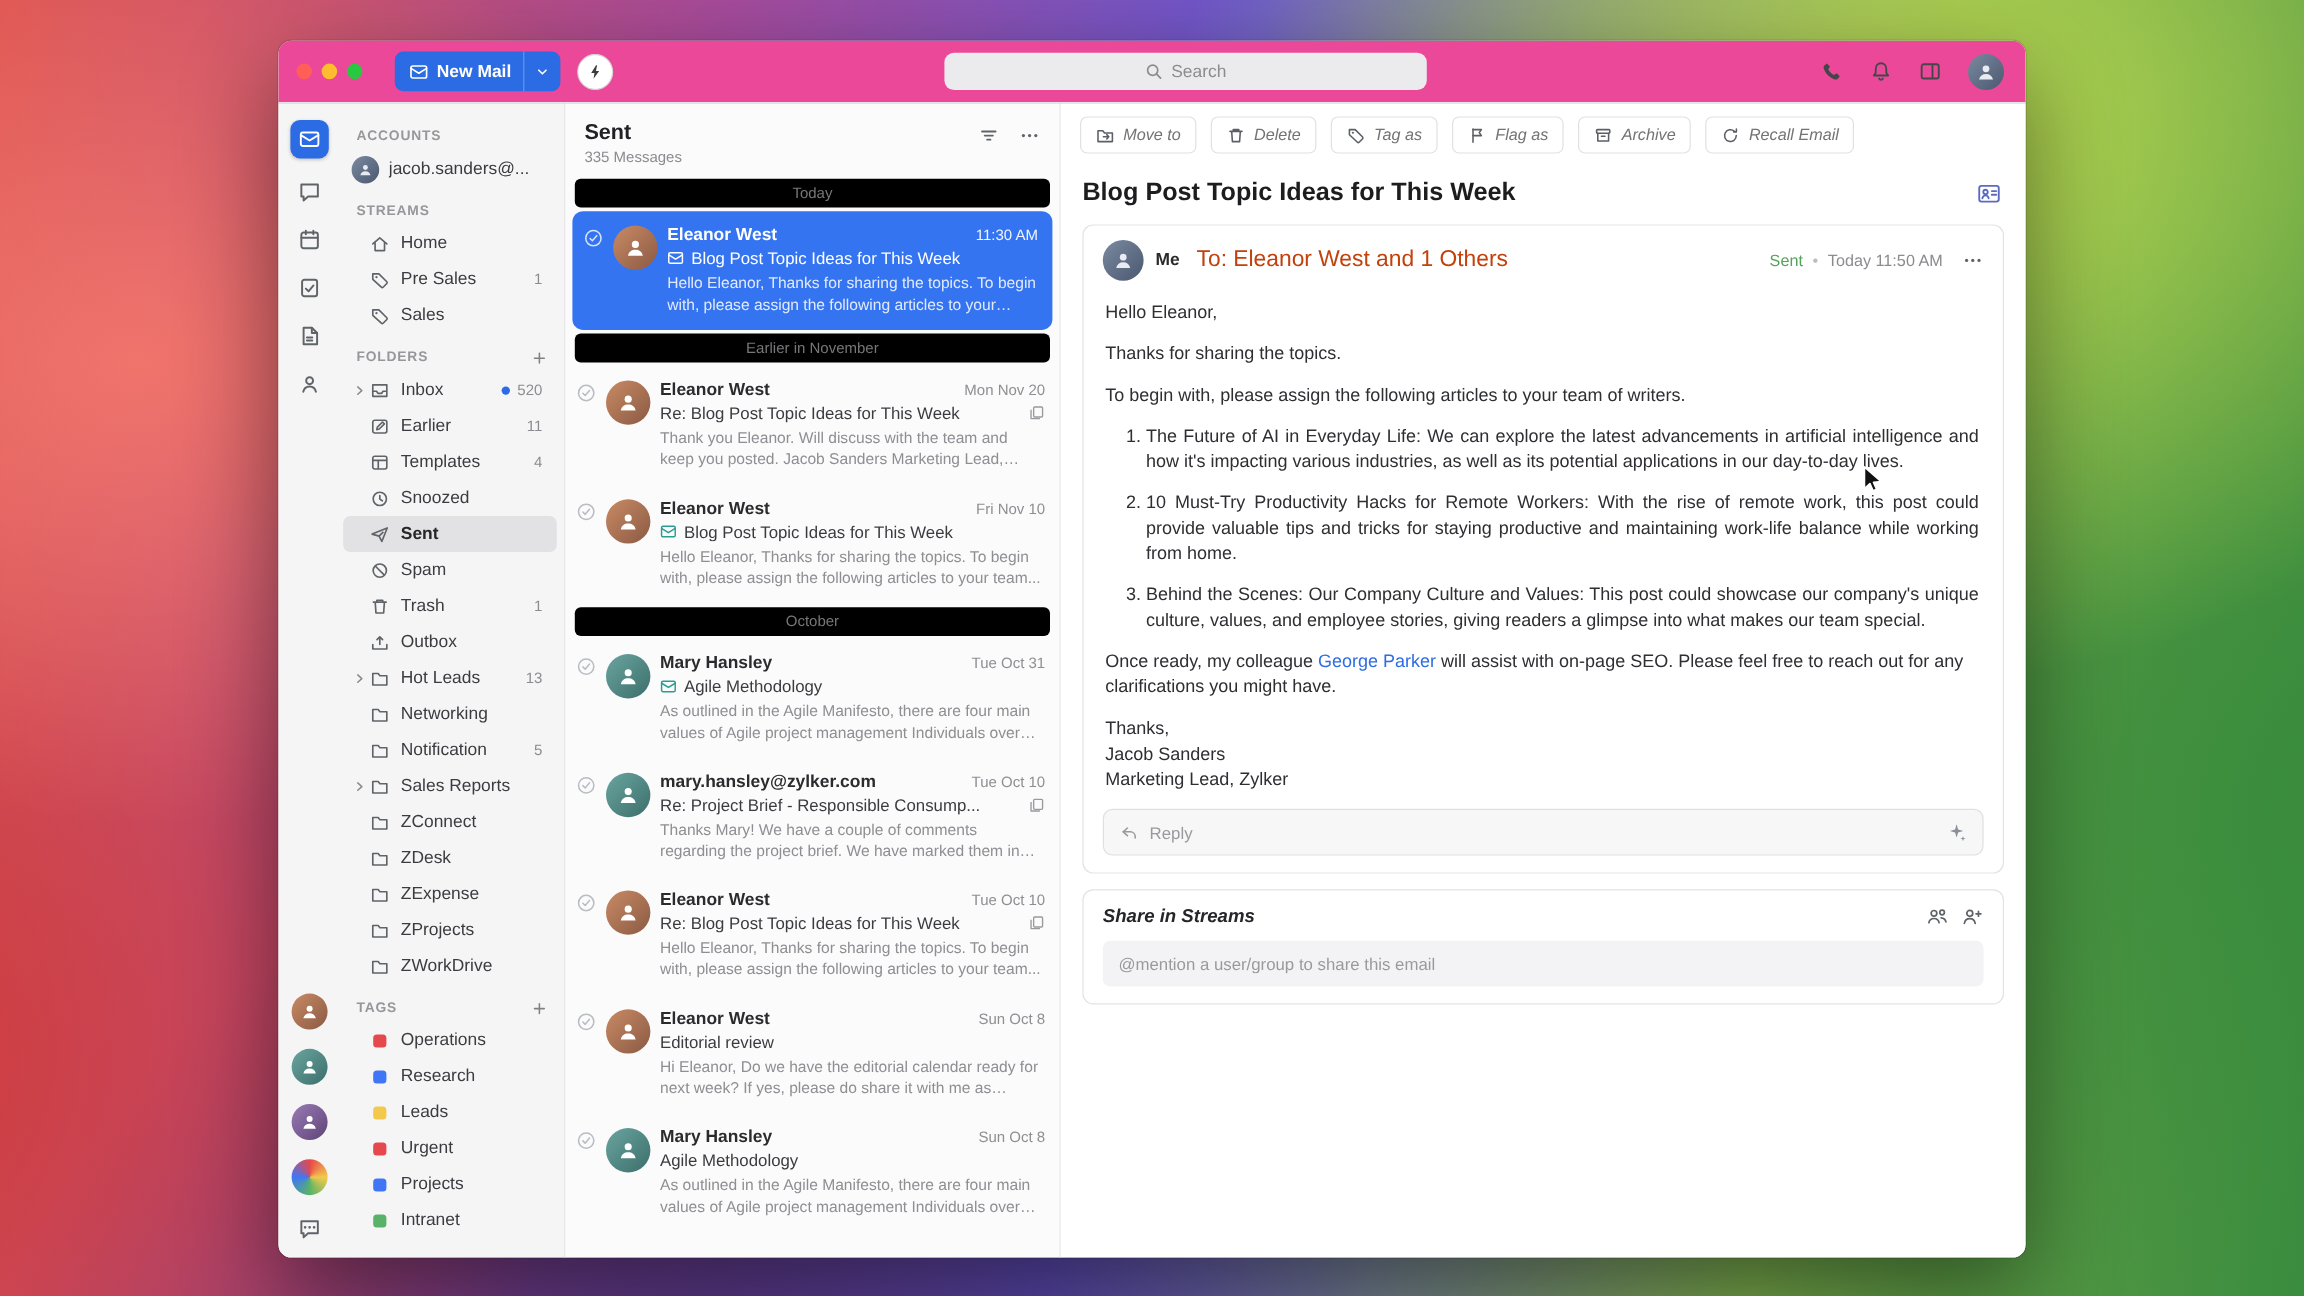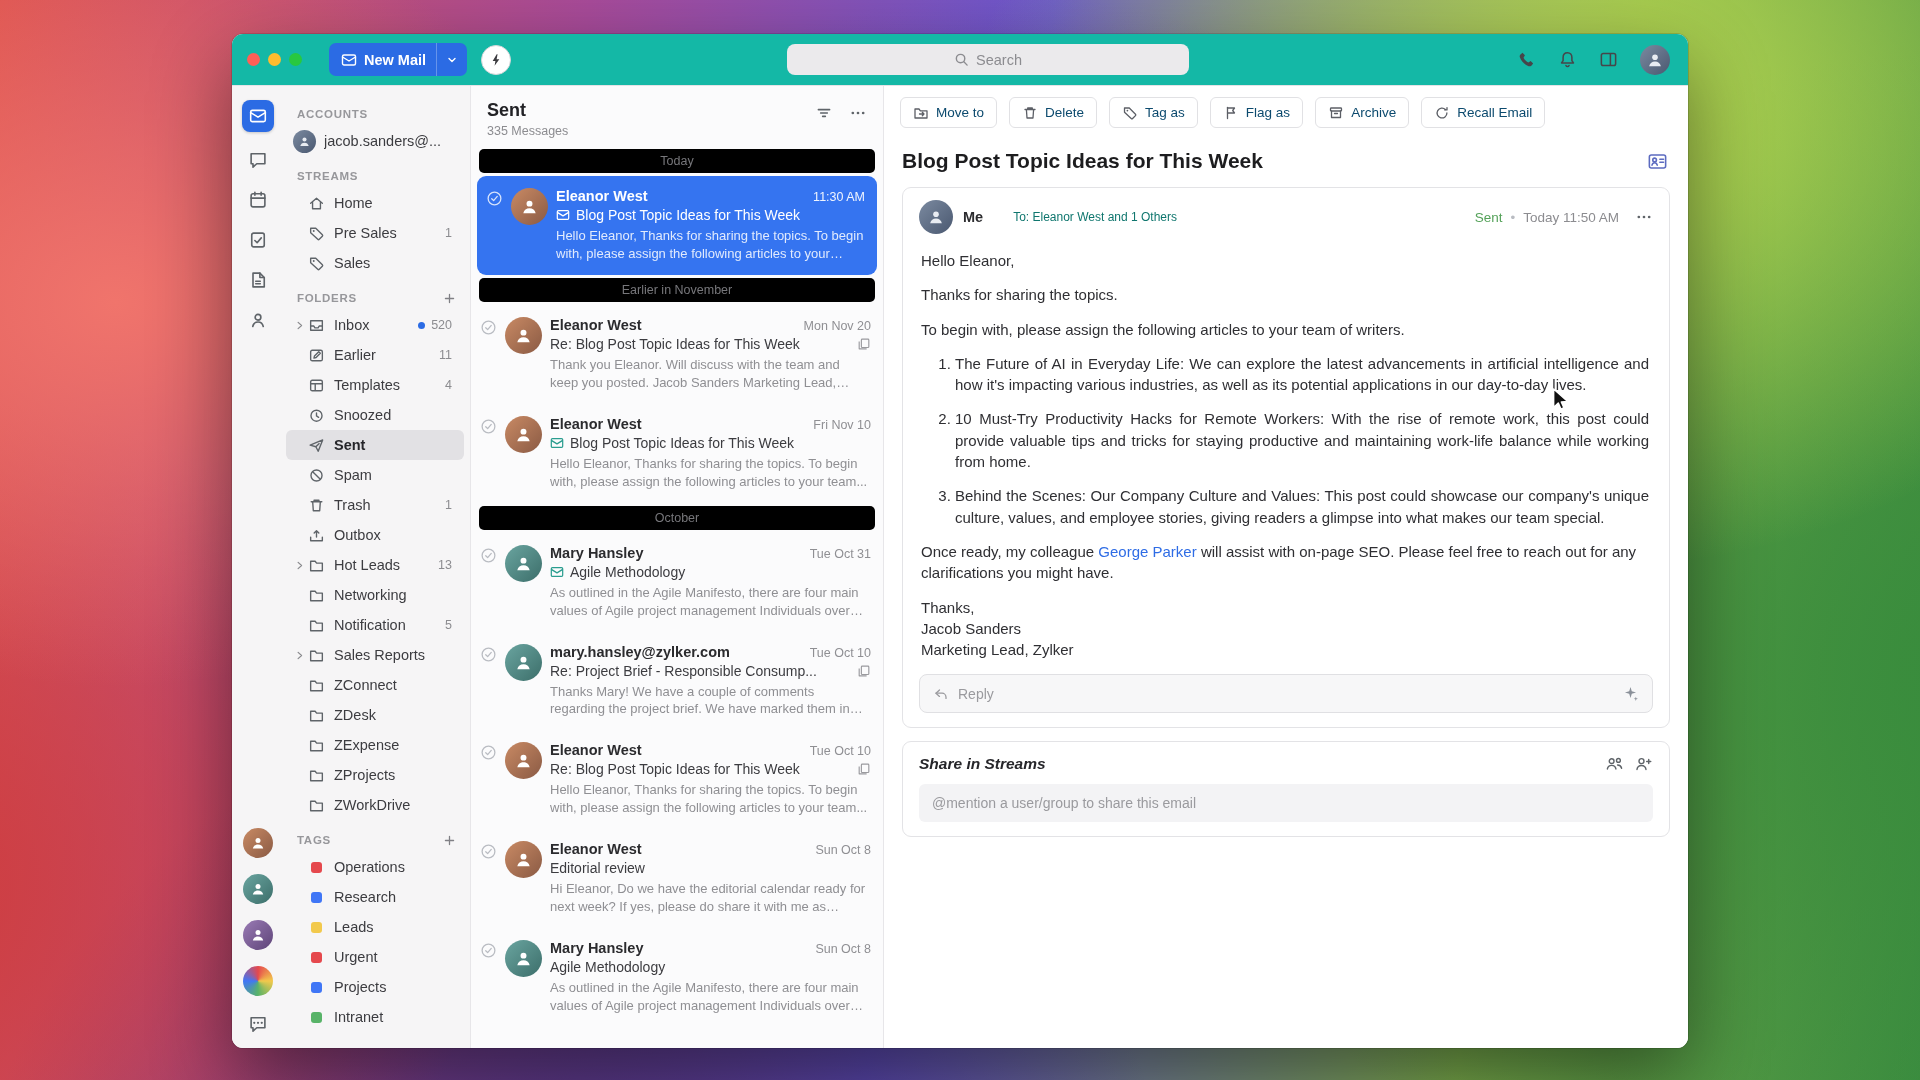--- a/index.html
+++ b/index.html
@@ -15,21 +15,21 @@
       linear-gradient(100deg, #dd5450 0%, #a84b9a 28%, #6a58cf 50%, #7fae4d 78%, #3c8c40 100%);
   }
   svg { display:block; }
 
   
   .window { position:absolute; left:232px; top:34px; width:1456px; height:1014px; background:#fff;
     border-radius:11px; overflow:hidden; box-shadow:0 30px 80px rgba(0,0,0,.48), 0 0 0 1px rgba(0,0,0,.12);
     display:flex; flex-direction:column; }
 
   
-  .titlebar { height:52px; background:#14b8a6; border-bottom:1px solid #e4e3e6; display:flex; align-items:center; position:relative; flex:none; }
+  .titlebar { height:52px; background:#ec4899; border-bottom:1px solid #e4e3e6; display:flex; align-items:center; position:relative; flex:none; }
   .traffic { display:flex; gap:8px; margin-left:15px; }
   .traffic span { width:13px; height:13px; border-radius:50%; }
   .t-red { background:#ff5f57; } .t-yel { background:#febc2e; } .t-grn { background:#28c840; }
   .newmail { margin-left:27px; height:33px; background:#2b6be4; border-radius:7px; display:flex; align-items:center; color:#fff; font-size:14.5px; font-weight:600; cursor:default; }
   .nm-main { display:flex; align-items:center; gap:7px; padding:0 10px 0 12px; }
   .nm-div { width:1px; height:33px; background:rgba(255,255,255,.28); }
   .nm-caret { padding:0 9px; display:flex; }
   .flashbtn { margin-left:14px; width:30px; height:30px; border-radius:50%; border:1px solid #d6d5d8; background:#fff; display:flex; align-items:center; justify-content:center; color:#3c3c40; }
   .searchbar { position:absolute; left:calc(50% + 28px); transform:translateX(-50%); width:402px; height:31px; background:#ebeaec; border-radius:8px; display:flex; align-items:center; justify-content:center; gap:7px; color:#8c8c90; font-size:14.5px; }
   .tb-right { margin-left:auto; display:flex; align-items:center; gap:22px; margin-right:18px; color:#46464a; }
@@ -86,30 +86,30 @@
   .email.selected .secico { color:#fff; }
   .esub { font-size:14px; color:#3c3c40; overflow:hidden; text-overflow:ellipsis; white-space:nowrap; flex:1; }
   .email.selected .esub { color:#fff; }
   .thrico { color:#9a9a9e; flex:none; }
   .eprev { margin-top:4px; font-size:13px; line-height:1.38; color:#8f8f93; display:-webkit-box; -webkit-line-clamp:2; -webkit-box-orient:vertical; overflow:hidden; max-height:37px; }
   .email.selected .eprev { color:rgba(255,255,255,.85); }
 
   
   .content { flex:1; background:#fff; display:flex; flex-direction:column; overflow:hidden; }
   .rtoolbar { display:flex; align-items:center; gap:12px; padding:11px 16px 9px; flex:none; }
-  .tbtn { display:flex; align-items:center; gap:7px; height:31px; padding:0 12px; border:1px solid #e1e1e4; border-radius:6px; background:#fff; font-size:13.5px; color:#0c4a6e; }
+  .tbtn { display:flex; align-items:center; gap:7px; height:31px; padding:0 12px; border:1px solid #e1e1e4; border-radius:6px; background:#fff; font-size:13.5px; color:#737373;font-style:italic; }
   .tbtn svg { color:#5c5f66; }
   .subject-row { display:flex; align-items:center; padding:12px 20px 12px 18px; }
   .subject { font-size:21px; font-weight:700; color:#1d1d1f; flex:1; }
   .subject-action { color:#5c6bc0; }
   .card { margin:2px 18px 0; border:1px solid #e3e3e6; border-radius:9px; flex:none; }
   .mhead { display:flex; align-items:center; padding:12px 16px 8px; gap:10px; }
   .mav { width:34px; height:34px; border-radius:50%; background:linear-gradient(135deg,#7b8aa0,#4a5870); display:flex; align-items:center; justify-content:center; color:#e8ecf2; flex:none; }
   .mfrom { font-size:14.5px; font-weight:700; color:#2b2b2e; }
-  .mto { font-size:12px; color:#0f766e; margin-left:20px; }
+  .mto { font-size:19px; color:#c2410c; margin-left:4px; }
   .mmeta { margin-left:auto; display:flex; align-items:center; gap:8px; font-size:13.5px; }
   .mstatus { color:#55a25a; }
   .msep { color:#b9bcc2; }
   .mtime { color:#8c8c90; }
   .mmore { color:#5f6469; margin-left:8px; }
   .banner { margin:4px 16px 10px; background:#fdf3e6; border-radius:7px; height:37px; display:flex; align-items:center; padding:0 14px; gap:9px; }
   .banner-text { font-size:13.5px; color:#d0893b; }
   .banner-ic { color:#e09a43; }
   .banner-actions { margin-left:auto; display:flex; gap:26px; font-size:13.5px; }
   .modify { color:#2e6ce5; } .revoke { color:#d9534f; }

